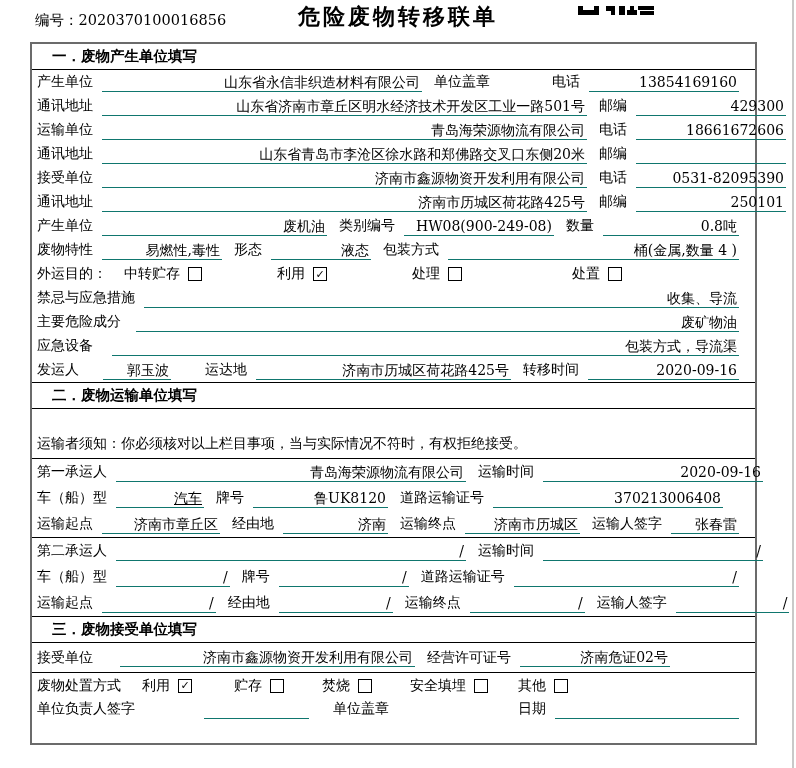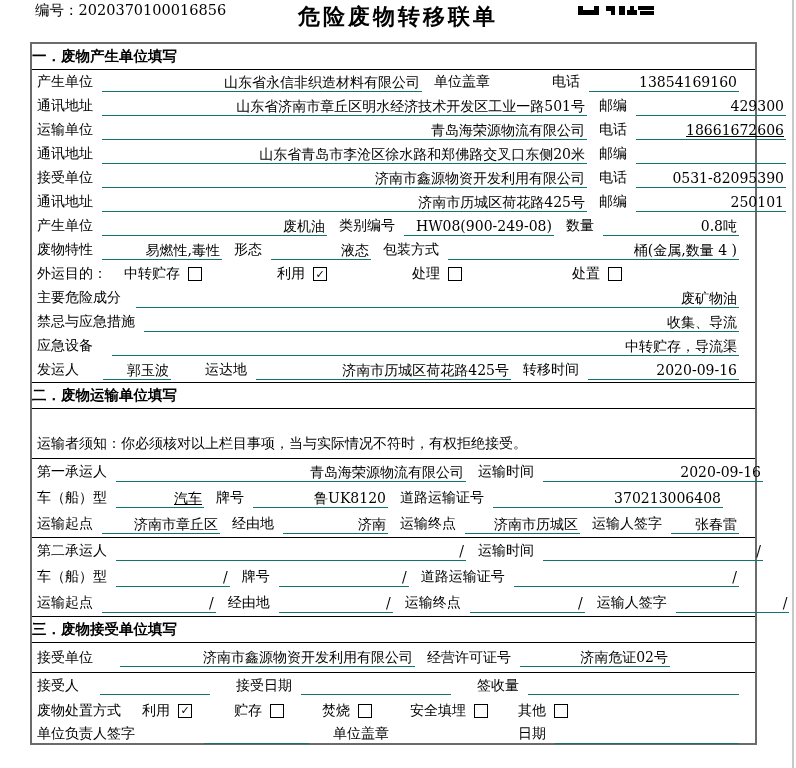--- a/index.html
+++ b/index.html
@@ -1,29 +1,29 @@
 <!DOCTYPE html>
 <html><head>
 <meta charset="utf-8">
 <style>
   html,body{margin:0;padding:0;background:#fff;}
   .doc{position:relative;width:796px;height:768px;background:#ffffff;overflow:hidden;
        font-family:"DejaVu Serif","Liberation Serif",serif;color:#000;}
   
-  .serial{position:absolute;left:35px;top:1px;font-size:14.5px;white-space:nowrap;}
+  .serial{position:absolute;left:35px;top:11px;font-size:14.5px;white-space:nowrap;}
   .title{position:absolute;left:238px;top:2px;width:320px;text-align:center;
          font-size:22px;font-weight:bold;letter-spacing:3px;
          font-family:"DejaVu Sans","Liberation Sans",sans-serif;}
   .qr{position:absolute;left:578px;top:0;}
   
   .ftable{position:absolute;left:30px;top:42px;width:727px;height:703px;box-sizing:border-box;
           border:2px solid #6b6b6b;display:flex;flex-direction:column;}
   .section{display:flex;flex-direction:column;}
   .section + .section{border-top:1px solid #000;}
-  .sec-title{height:25px;line-height:25px;font-weight:bold;font-size:14.5px;padding-left:0;
+  .sec-title{height:25px;line-height:25px;font-weight:bold;font-size:14.5px;padding-left:20px;
              border-bottom:1px solid #000;
              font-family:"DejaVu Sans","Liberation Sans",sans-serif;}
   .frow{display:flex;align-items:center;height:24px;padding:0 4px 0 5px;font-size:14px;}
   .sec-1 .frow{height:26px;}
   .sec-2 .frow{height:25px;}
   .frow.notice{height:29px;margin-top:20px;}
   .sec-2 .frow.notice{height:31px;}
   .frow.hr{border-bottom:1px solid #000;}
   .lab{margin-right:9px;white-space:nowrap;flex:0 0 auto;}
   .val{border-bottom:1px solid #0f766e;margin-right:12px;white-space:nowrap;
@@ -80,21 +80,21 @@
           <span class="val" style="min-width: 485px;">山东省济南市章丘区明水经济技术开发区工业一路501号</span>
           <span class="spacer"></span>
           <span class="lab">邮编</span>
           <span class="val" style="min-width: 150px;">429300</span>
         </div>
         <div class="frow">
           <span class="lab">运输单位</span>
           <span class="val" style="min-width: 485px;">青岛海荣源物流有限公司</span>
           <span class="spacer"></span>
           <span class="lab">电话</span>
-          <span class="val" style="min-width: 150px; text-decoration: underline;">18661672606</span>
+          <span class="val" style="min-width: 150px;">18661672606</span>
         </div>
         <div class="frow">
           <span class="lab">通讯地址</span>
           <span class="val" style="min-width: 485px;">山东省青岛市李沧区徐水路和郑佛路交叉口东侧20米</span>
           <span class="spacer"></span>
           <span class="lab">邮编</span>
           <span class="val" style="min-width: 150px;"></span>
         </div>
         <div class="frow">
           <span class="lab">接受单位</span>
@@ -143,32 +143,32 @@
             <span class="cblab">处理</span>
             <span class="box"></span>
           </span>
           <span class="gap" style="width: 110px;"></span>
           <span class="cb">
             <span class="cblab">处置</span>
             <span class="box"></span>
           </span>
         </div>
         <div class="frow">
+          <span class="lab">禁忌与应急措施</span>
+          <span class="val fill">收集、导流</span>
+        </div>
+        <div class="frow">
           <span class="lab">主要危险成分</span>
           <span class="gap" style="width: 6px;"></span>
           <span class="val fill">废矿物油</span>
         </div>
         <div class="frow">
-          <span class="lab">禁忌与应急措施</span>
-          <span class="val fill">收集、导流</span>
-        </div>
-        <div class="frow">
           <span class="lab">应急设备</span>
           <span class="gap" style="width: 10px;"></span>
-          <span class="val fill">中转贮存，导流渠</span>
+          <span class="val fill">包装方式，导流渠</span>
         </div>
         <div class="frow">
           <span class="lab">发运人</span>
           <span class="gap" style="width: 15px;"></span>
           <span class="val" style="min-width: 68px;">郭玉波</span>
           <span class="gap" style="width: 22px;"></span>
           <span class="lab">运达地</span>
           <span class="val" style="min-width: 255px;">济南市历城区荷花路425号</span>
           <span class="lab">转移时间</span>
           <span class="val fill">2020-09-16</span>
@@ -233,31 +233,20 @@
       <div class="section sec-2">
         <div class="sec-title">三．废物接受单位填写</div>
         <div class="frow hr" style="height: 29px;">
           <span class="lab">接受单位</span>
           <span class="gap" style="width: 18px;"></span>
           <span class="val" style="min-width: 295px;">济南市鑫源物资开发利用有限公司</span>
           <span class="lab">经营许可证号</span>
           <span class="val" style="min-width: 150px;">济南危证02号</span>
         </div>
         <div class="frow">
-          <span class="lab">接受人</span>
-          <span class="gap" style="width: 12px;"></span>
-          <span class="val" style="min-width: 110px;"></span>
-          <span class="gap" style="width: 14px;"></span>
-          <span class="lab">接受日期</span>
-          <span class="val" style="min-width: 150px;"></span>
-          <span class="gap" style="width: 14px;"></span>
-          <span class="lab">签收量</span>
-          <span class="val fill"></span>
-        </div>
-        <div class="frow">
           <span class="lab">废物处置方式</span>
           <span class="gap" style="width: 12px;"></span>
           <span class="cb">
             <span class="cblab">利用</span>
             <span class="box checked">✓</span>
           </span>
           <span class="gap" style="width: 42px;"></span>
           <span class="cb">
             <span class="cblab">贮存</span>
             <span class="box"></span>

